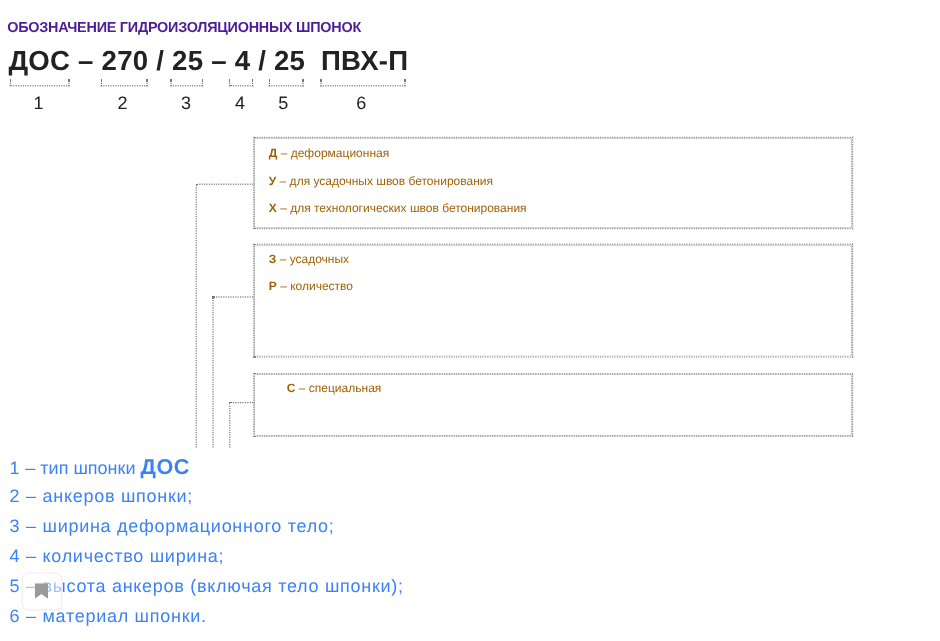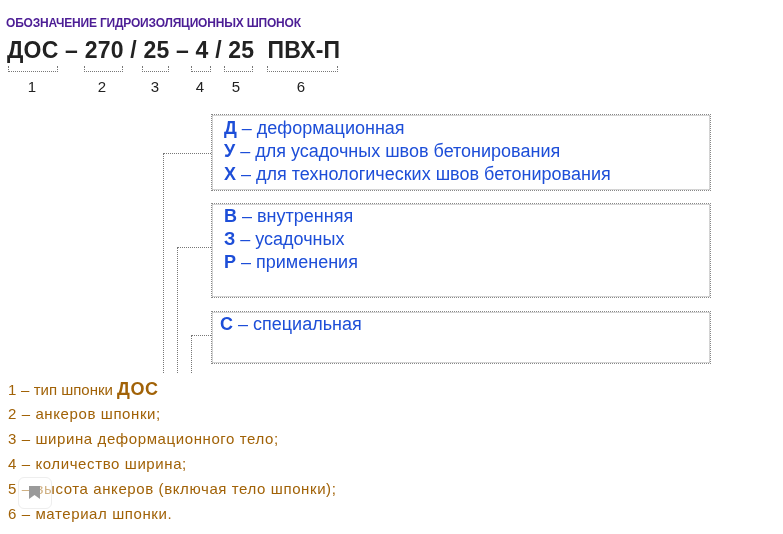--- a/index.html
+++ b/index.html
@@ -4,25 +4,25 @@
 <style>
   html, body { margin: 0; padding: 0; background: #ffffff; }
   body { width: 783px; height: 534px; position: relative; overflow: hidden;
          font-family: "Liberation Sans", sans-serif; color: #222; }
   .abs { position: absolute; }
   .title { left: 6px; top: 4px; font-size: 12px; font-weight: bold; color: #4c1d95; letter-spacing: -0.2px; margin-top: 12px; }
   .code { left: 7px; top: 37px; font-size: 23px; font-weight: bold; color: #222; white-space: pre; letter-spacing: 0.2px; }
   .bracket { border: 1px dotted #777; border-top: none; height: 5px; top: 66px; }
   .bnum { top: 78px; font-size: 15px; color: #222; text-align: center; width: 20px; }
   .box { border: 1px dotted #888; box-shadow: 0 0 0 0.5px #aaa inset; background: #fff; }
-  .line { font-size: 18px; line-height: 23px; white-space: nowrap; color: #1d4ed8; }
+  .line { font-size: 10px; line-height: 23px; white-space: nowrap; color: #a16207; }
   .line b { font-weight: bold; }
   .conn-h { border-top: 1px dotted #777; height: 0; }
   .conn-v { border-left: 1px dotted #777; width: 0; }
-  .legend { left: 8px; font-size: 15px; letter-spacing: 0.6px; color: #a16207; white-space: nowrap; }
+  .legend { left: 8px; font-size: 15px; letter-spacing: 0.6px; color: #3b82f6; white-space: nowrap; }
   .legend b { font-size: 18px; letter-spacing: 0.5px; }
   .bookmark { left: 18px; top: 477px; width: 32px; height: 30px; border: 1px solid #eee; border-radius: 6px; background: rgba(255,255,255,0.5); }
   .bookmark svg { position: absolute; left: 10px; top: 8px; }
 </style>
 </head>
 <body>
 
 <div class="abs title">ОБОЗНАЧЕНИЕ ГИДРОИЗОЛЯЦИОННЫХ ШПОНОК</div>
 <div class="abs code">ДОС – 270 / 25 – 4 / 25  ПВХ-П</div>
 
@@ -43,28 +43,27 @@
 <div class="abs box" style="left:211px;top:114px;width:498px;height:75px">
   <div style="position:absolute;left:12px;top:2px">
     <div class="line"><b>Д</b><span> – деформационная</span></div>
     <div class="line"><b>У</b><span> – для усадочных швов бетонирования</span></div>
     <div class="line"><b>Х</b><span> – для технологических швов бетонирования</span></div>
   </div>
 </div>
 
 <div class="abs box" style="left:211px;top:203px;width:498px;height:93px">
   <div style="position:absolute;left:12px;top:1px">
-    <div class="line"><b>В</b><span> – внутренняя</span></div>
     <div class="line"><b>З</b><span> – усадочных</span></div>
-    <div class="line"><b>Р</b><span> – применения</span></div>
+    <div class="line"><b>Р</b><span> – количество</span></div>
   </div>
 </div>
 
 <div class="abs box" style="left:211px;top:311px;width:498px;height:51px">
-  <div style="position:absolute;left:8px;top:1px">
+  <div style="position:absolute;left:27px;top:1px">
     <div class="line"><b>С</b><span> – специальная</span></div>
   </div>
 </div>
 
 <div class="abs conn-h" style="left:163px;top:153px;width:48px"></div>
 <div class="abs conn-v" style="left:163px;top:153px;height:220px"></div>
 <div class="abs conn-h" style="left:177px;top:247px;width:34px"></div>
 <div class="abs conn-v" style="left:177px;top:247px;height:126px"></div>
 <div class="abs conn-h" style="left:191px;top:335px;width:20px"></div>
 <div class="abs conn-v" style="left:191px;top:335px;height:38px"></div>

